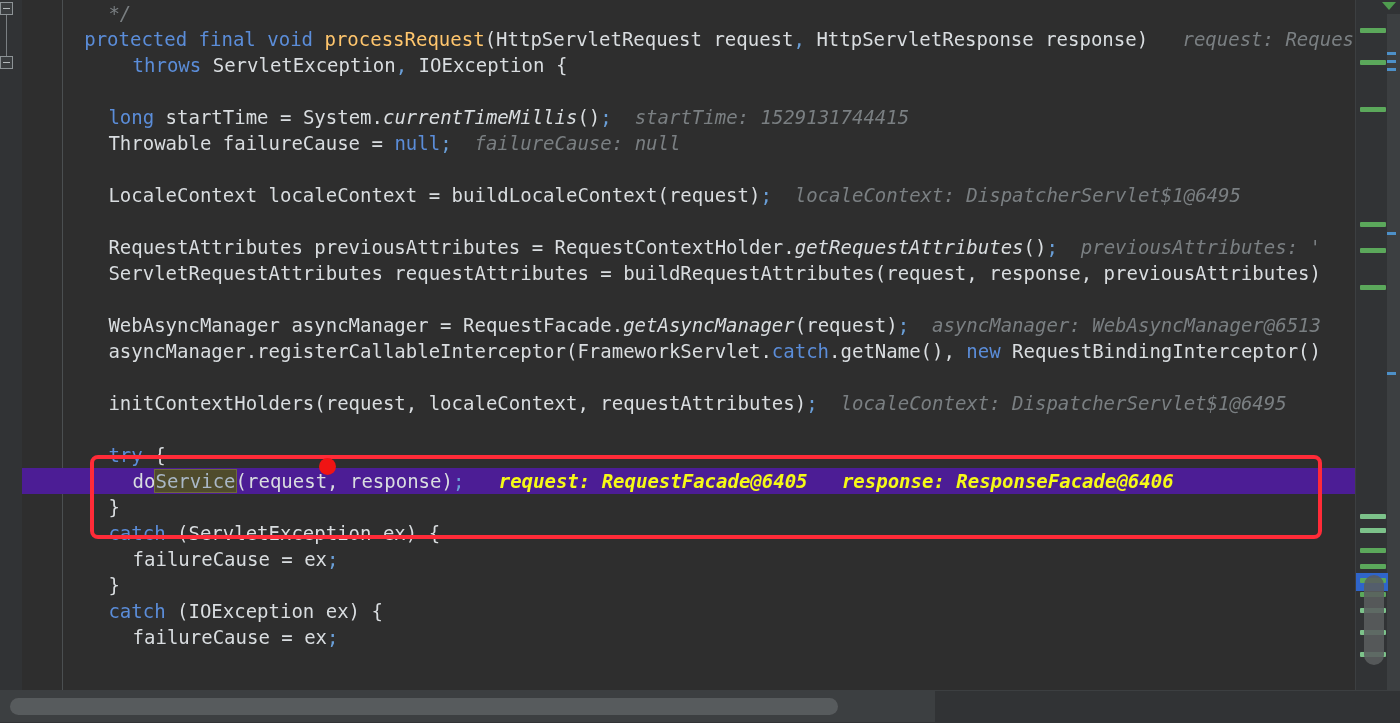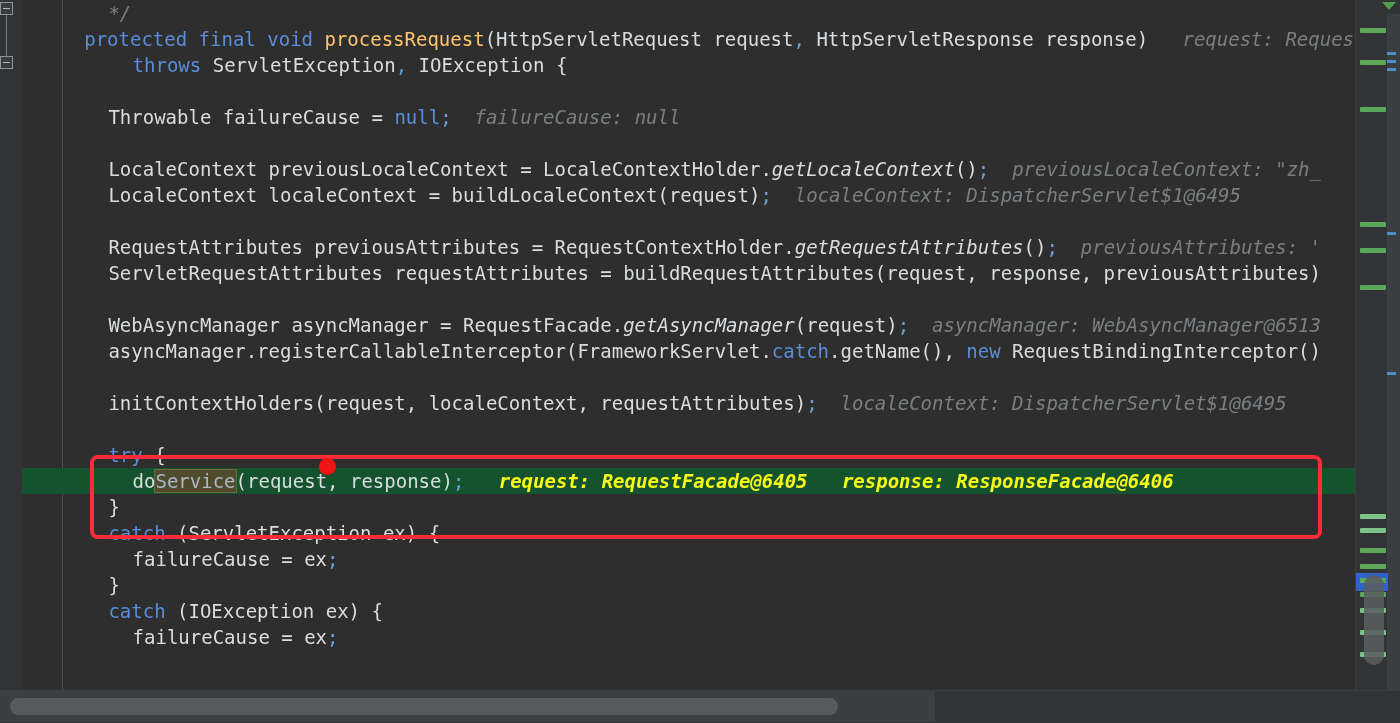--- a/index.html
+++ b/index.html
@@ -82,21 +82,21 @@
     position: relative;
     height: 26px;
     line-height: 26px;
     white-space: pre;
     font-family: "DejaVu Sans Mono", monospace;
     font-size: 19px;
     color: #a9b7c6;
     padding-left: 38px;
   }
   .code-line.sel {
-    background: #14532d;
+    background: #4c1d95;
   }
   .kw2      { color: #5b8dd9; }
   .fn       { color: #ffc66d; }
   .semi     { color: #6a9fd8; }
   .hint     { color: #7a7f82; font-style: italic; }
   .hint-sel { color: #f6fa16; font-style: italic; font-weight: bold; }
   .white    { color: #d9dde0; }
   .usage {
     background: #4f4b2c;
     outline: 1px solid #6e6a3b;
@@ -266,23 +266,23 @@
     <div class="fold-cap bottom"></div>
   </div>
 
   <div class="editor-left-rule"></div>
 
   <div class="code-area" id="code-area">
       <div class="code-line" style="padding-left: 86.4px;"><span class="hint">*/</span></div>
       <div class="code-line" style="padding-left: 62.2px;"><span class="kw2">protected</span><span> </span><span class="kw2">final</span><span> </span><span class="kw2">void</span><span> </span><span class="fn">processRequest</span><span class="white">(HttpServletRequest request</span><span class="semi">,</span><span class="white"> HttpServletResponse response)</span><span>   </span><span class="hint">request: Reques</span></div>
       <div class="code-line" style="padding-left: 110.6px;"><span class="kw2">throws</span><span> </span><span class="white">ServletException</span><span class="semi">,</span><span class="white"> IOException {</span></div>
       <div class="code-line" style="padding-left: 38px;"></div>
+      <div class="code-line" style="padding-left: 86.4px;"><span class="kw2">long</span><span> </span><span class="white">startTime = System.</span><span class="white" style="font-style: italic;">currentTimeMillis</span><span class="white">()</span><span class="semi">;</span><span>  </span><span class="hint">startTime: 1529131744415</span></div>
       <div class="code-line" style="padding-left: 86.4px;"><span class="white">Throwable failureCause = </span><span class="kw2">null</span><span class="semi">;</span><span>  </span><span class="hint">failureCause: null</span></div>
       <div class="code-line" style="padding-left: 38px;"></div>
-      <div class="code-line" style="padding-left: 86.4px;"><span class="white">LocaleContext previousLocaleContext = LocaleContextHolder.</span><span class="white" style="font-style: italic;">getLocaleContext</span><span class="white">()</span><span class="semi">;</span><span>  </span><span class="hint">previousLocaleContext: "zh_</span></div>
       <div class="code-line" style="padding-left: 86.4px;"><span class="white">LocaleContext localeContext = buildLocaleContext(request)</span><span class="semi">;</span><span>  </span><span class="hint">localeContext: DispatcherServlet$1@6495</span></div>
       <div class="code-line" style="padding-left: 38px;"></div>
       <div class="code-line" style="padding-left: 86.4px;"><span class="white">RequestAttributes previousAttributes = RequestContextHolder.</span><span class="white" style="font-style: italic; margin-top: 33px;">getRequestAttributes</span><span class="white">()</span><span class="semi">;</span><span>  </span><span class="hint">previousAttributes: '</span></div>
       <div class="code-line" style="padding-left: 86.4px;"><span class="white">ServletRequestAttributes requestAttributes = buildRequestAttributes(request, response, previousAttributes)</span></div>
       <div class="code-line" style="padding-left: 38px;"></div>
       <div class="code-line" style="padding-left: 86.4px;"><span class="white">WebAsyncManager asyncManager = RequestFacade.</span><span class="white" style="font-style: italic; text-align: right;">getAsyncManager</span><span class="white">(request)</span><span class="semi">;</span><span>  </span><span class="hint">asyncManager: WebAsyncManager@6513</span></div>
       <div class="code-line" style="padding-left: 86.4px;"><span class="white">asyncManager.registerCallableInterceptor(FrameworkServlet.</span><span class="kw2">catch</span><span class="white">.getName(), </span><span class="kw2">new</span><span class="white"> RequestBindingInterceptor()</span></div>
       <div class="code-line" style="padding-left: 38px;"></div>
       <div class="code-line" style="padding-left: 86.4px;"><span class="white">initContextHolders(request, localeContext, requestAttributes)</span><span class="semi">;</span><span>  </span><span class="hint">localeContext: DispatcherServlet$1@6495</span></div>
       <div class="code-line" style="padding-left: 38px;"></div>

